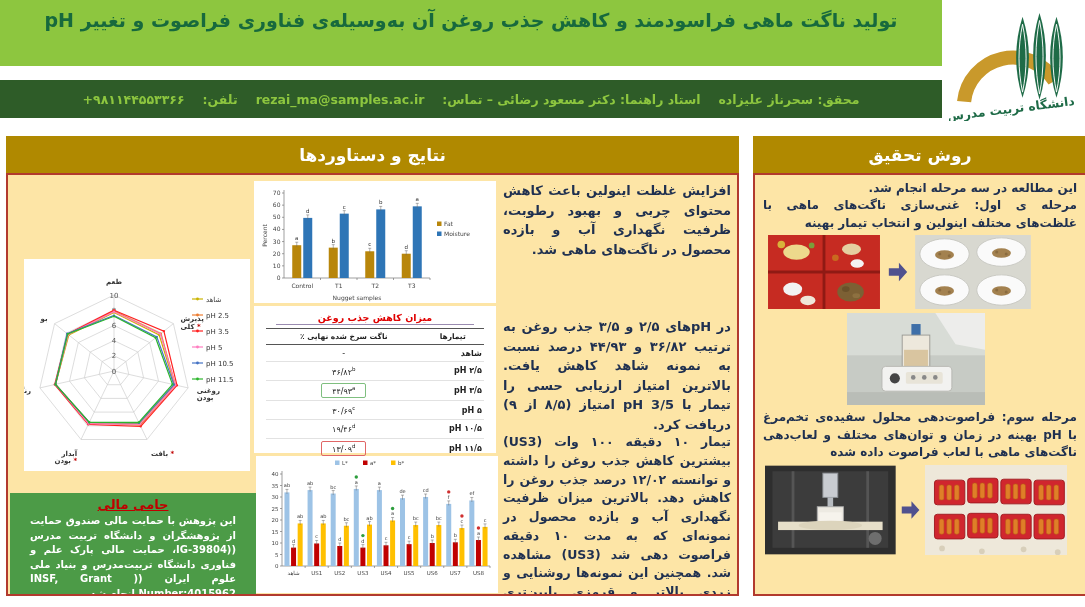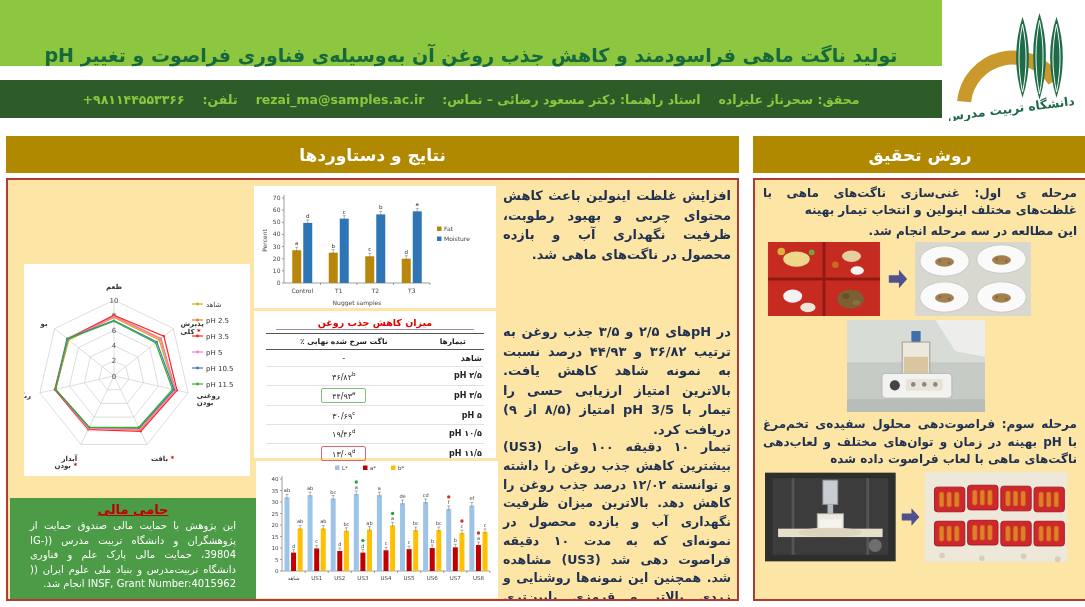--- a/index.html
+++ b/index.html
@@ -1,34 +1,34 @@
 <!DOCTYPE html>
 <html lang="fa"><head>
 <meta charset="utf-8">
 <style>
   html,body{margin:0;padding:0;background:#fff;}
   .poster{position:relative;width:1085px;height:607px;background:#fff;overflow:hidden;
           font-family:"DejaVu Sans",sans-serif;}
   
   .band{position:absolute;left:0;top:0;width:942px;height:66px;background:#8DC63F;
-        display:flex;justify-content:center;padding-top:9px;box-sizing:border-box;align-items:flex-end;}
+        display:flex;justify-content:center;padding-top:9px;box-sizing:border-box;}
   .poster-title{direction:rtl;color:#17693D;font-weight:bold;font-size:19px;white-space:nowrap;}
   .infobar{position:absolute;left:0;top:80px;width:942px;height:38px;background:#2E5C28;
            color:#8DC63F;display:flex;direction:rtl;align-items:center;justify-content:center;
            gap:18px;font-weight:bold;font-size:12.5px;}
   .infobar .ltr{direction:ltr;unicode-bidi:embed;}
   .logo-box{position:absolute;right:0;top:0;width:141px;height:124px;background:#fff;
             display:flex;align-items:center;justify-content:center;}
   
   .panel{position:absolute;top:136px;}
   .panel-left{left:6px;width:733px;}
   .panel-right{left:745px;width:334px;padding-left:8px;}
   .gold-head{height:37px;background:#B08900;color:#fff;font-weight:bold;font-size:17px;
              display:flex;align-items:center;justify-content:center;direction:rtl;}
-  .panel-body{position:relative;margin-top:5px;background:#FDE5A6;border:2px solid #B23A2E;
+  .panel-body{position:relative;background:#FDE5A6;border:2px solid #B23A2E;
               box-sizing:border-box;height:423px;overflow:hidden;}
   .whitebox{position:absolute;background:#fff;}
   .para{position:absolute;direction:rtl;text-align:justify;color:#1F3050;font-weight:bold;}
   .p-left{font-size:13px;line-height:1.5;width:228px;right:6px;}
   
   .tbl-title{color:#E00000;font-weight:bold;font-size:9.5px;text-align:center;margin:6px 0 1px;direction:rtl;}
   .tbl-rule{border-bottom:1px solid #9a8bb0;width:82%;margin:0 auto 3px;}
   table.oil{width:90%;margin:2px auto;border-collapse:collapse;direction:rtl;font-size:8px;color:#222;}
   table.oil th{border-top:1px solid #555;border-bottom:1px solid #555;padding:3px 2px;font-size:7.5px;}
   table.oil td{padding:2.5px 2px;border-bottom:1px solid #e2e2e2;}
@@ -37,21 +37,21 @@
   td.t-val{text-align:center;direction:ltr;}
   td.t-val sup{font-size:5.5px;}
   .val{display:inline-block;padding:1px 10px;}
   .hl-green{border:1px solid #7FBF7F;border-radius:2px;}
   .hl-red{border:1px solid #E06666;border-radius:2px;}
   
   .sponsor{position:absolute;background:#4C9B47;color:#fff;direction:rtl;box-sizing:border-box;
            padding:4px 20px;}
   .sponsor-title{color:#C00000;font-weight:bold;font-size:13px;text-align:center;
                  text-decoration:underline;margin-bottom:2px;}
-  .sponsor-body{font-size:10px;font-weight:normal;line-height:1.45;text-align:justify;}
+  .sponsor-body{font-size:10px;font-weight:bold;line-height:1.45;text-align:justify;}
   
   .m-body{padding:5px 8px 0;box-sizing:border-box;}
   .m-text{direction:rtl;text-align:justify;color:#1F3050;font-weight:bold;font-size:12px;
           line-height:1.45;margin:0 0 3px;}
   .photo-row{display:flex;align-items:center;gap:4px;margin:2px 10px 4px 2px;}
   .center-row{justify-content:center;}
   svg{display:block;}
 </style>
 </head>
 <body>
@@ -464,22 +464,22 @@
         <div class="sponsor-title">حامی مالی</div>
         <div class="sponsor-body">این پژوهش با حمایت مالی صندوق حمایت از پژوهشگران و دانشگاه تربیت مدرس ((IG-39804، حمایت مالی پارک علم و فناوری دانشگاه تربیت‌مدرس و بنیاد ملی علوم ایران (( INSF, Grant Number:4015962 انجام شد.</div>
       </div>
     </div>
   </div>
 
   <div class="panel panel-right">
     <div class="gold-head">روش تحقیق</div>
     <div class="panel-body m-body">
 
+      <p class="m-text" style="margin-bottom:0;">این مطالعه در سه مرحله انجام شد.</p>
       <p class="m-text">مرحله ی اول: غنی‌سازی ناگت‌های ماهی با غلظت‌های مختلف اینولین و انتخاب تیمار بهینه</p>
-      <p class="m-text" style="margin-bottom:0;">این مطالعه در سه مرحله انجام شد.</p>
 
       <div class="photo-row">
         <svg width="118" height="74" viewBox="0 0 118 78">
           <rect width="118" height="78" fill="#C62B22"></rect>
           <line x1="59" y1="0" x2="59" y2="78" stroke="#8F1A14" stroke-width="3"></line>
           <line x1="0" y1="39" x2="118" y2="39" stroke="#8F1A14" stroke-width="3"></line>
           <ellipse cx="30" cy="18" rx="14" ry="8" fill="#EDD98C"></ellipse>
           <circle cx="14" cy="10" r="4" fill="#D8B23A"></circle>
           <circle cx="46" cy="11" r="3" fill="#7A9E3B"></circle>
           <ellipse cx="88" cy="15" rx="10" ry="6" fill="#E5CFA0"></ellipse>

